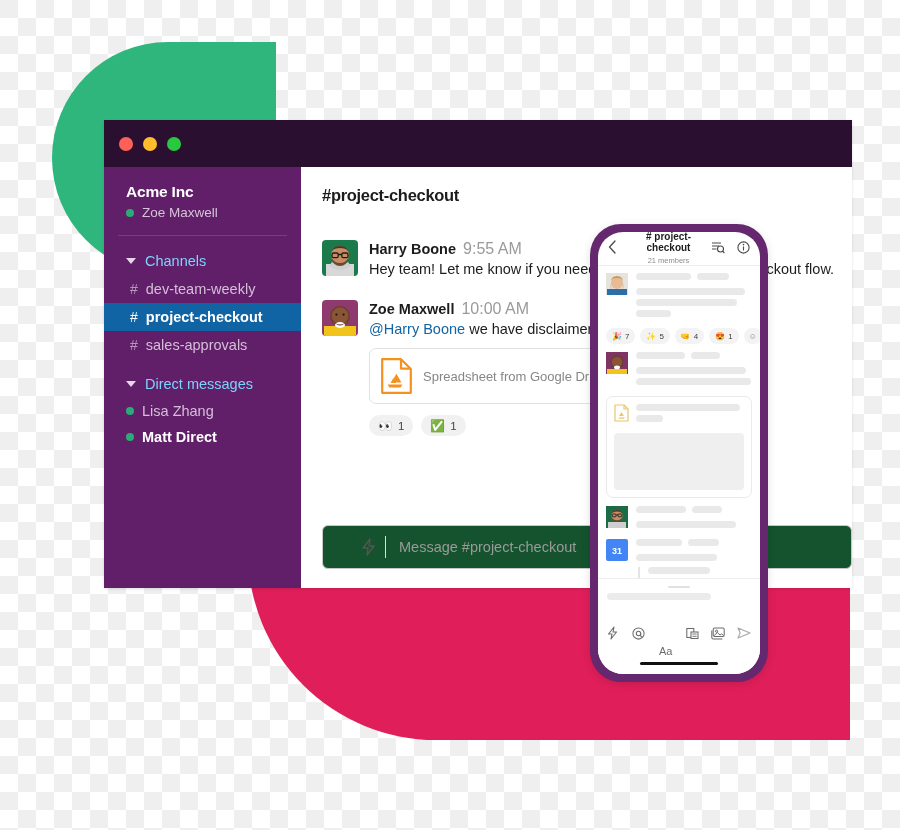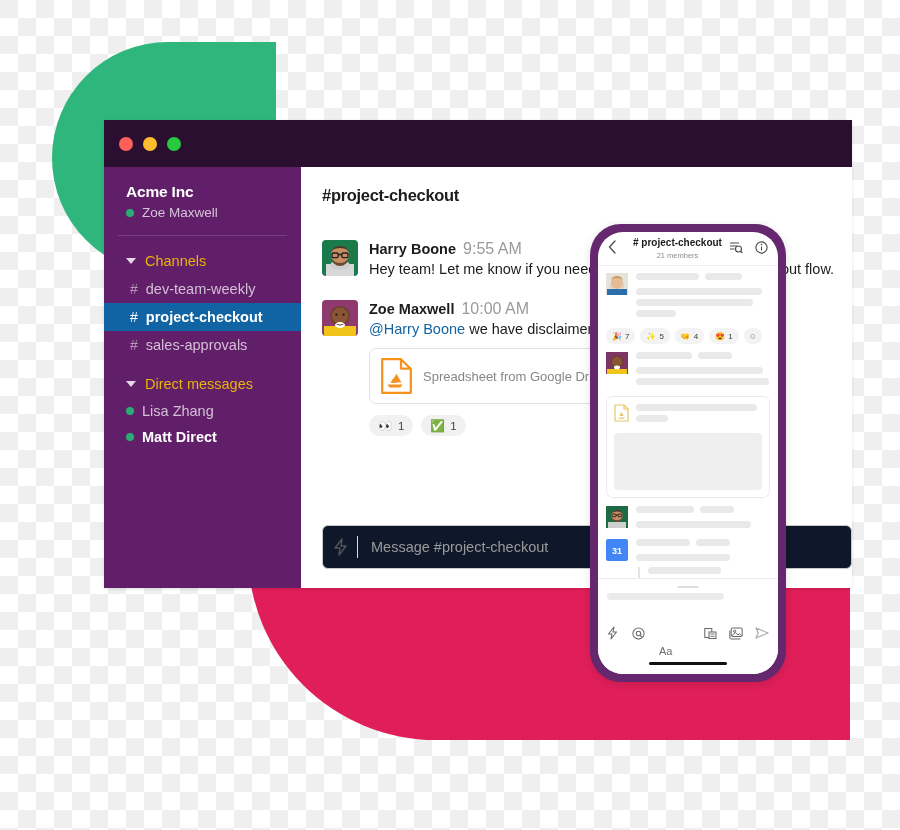--- a/index.html
+++ b/index.html
@@ -52,21 +52,21 @@
   }
   .team-user{
     font-size:13.5px;color:#d6c3d8;padding:0 0 0 22px;display:flex;align-items:center;
   }
   .presence{
     width:8px;height:8px;border-radius:50%;background:#2bac76;
     display:inline-block;margin-right:8px;flex:none;
   }
   .divider{height:1px;background:#7a3c80;margin:15px 14px 0 14px;}
   .section{
-    font-size:14.5px;color:#eab308;padding:17px 0 6px 22px;display:flex;align-items:center;
+    font-size:14.5px;color:#7dd3fc;padding:17px 0 6px 22px;display:flex;align-items:center;
   }
   .caret{
     width:0;height:0;border-left:5px solid transparent;border-right:5px solid transparent;
     border-top:6px solid #e4d7e6;margin-right:9px;display:inline-block;
   }
   .chan{
     font-size:14.5px;color:#d4bfd7;padding:5px 0 5px 26px;display:flex;align-items:center;
     line-height:18px;
   }
   .chan .hash{opacity:.75;margin-right:8px;font-size:14px;}
@@ -104,29 +104,29 @@
   .reactions{display:flex;gap:8px;margin-top:11px;}
   .pill{
     background:#f1f1f1;border-radius:11px;height:21px;display:flex;align-items:center;
     padding:0 9px;font-size:11.5px;color:#454545;gap:5px;
   }
   .pill .emo{font-size:12px;line-height:1;}
 
   .composer{
     position:absolute;left:21px;right:0px;bottom:19px;height:44px;
     border:1px solid #c9c9c9;border-radius:6px;display:flex;align-items:center;
-    background:#0f172a;box-sizing:border-box;
+    background:#14532d;box-sizing:border-box;padding-left:28px;
   }
   .composer .bolt{width:34px;display:flex;justify-content:center;color:#555;}
   .composer .sep{width:1px;height:22px;background:#dcdcdc;}
   .composer .ph{font-size:14.5px;color:#9a9a9a;padding-left:13px;}
 
   
   .phone{
-    position:absolute;left:590px;top:224px;width:196px;height:458px;
+    position:absolute;left:590px;top:224px;width:178px;height:458px;
     background:#65276d;border-radius:31px;
     box-shadow:0 2px 8px rgba(0,0,0,.13);
   }
   .phone-screen{
     position:absolute;left:8px;top:8px;right:8px;bottom:8px;
     background:#fff;border-radius:25px;overflow:hidden;
   }
   .ph-header{
     height:34px;display:flex;align-items:center;border-bottom:1px solid #ededed;
     padding:0 10px;box-sizing:border-box;position:relative;

